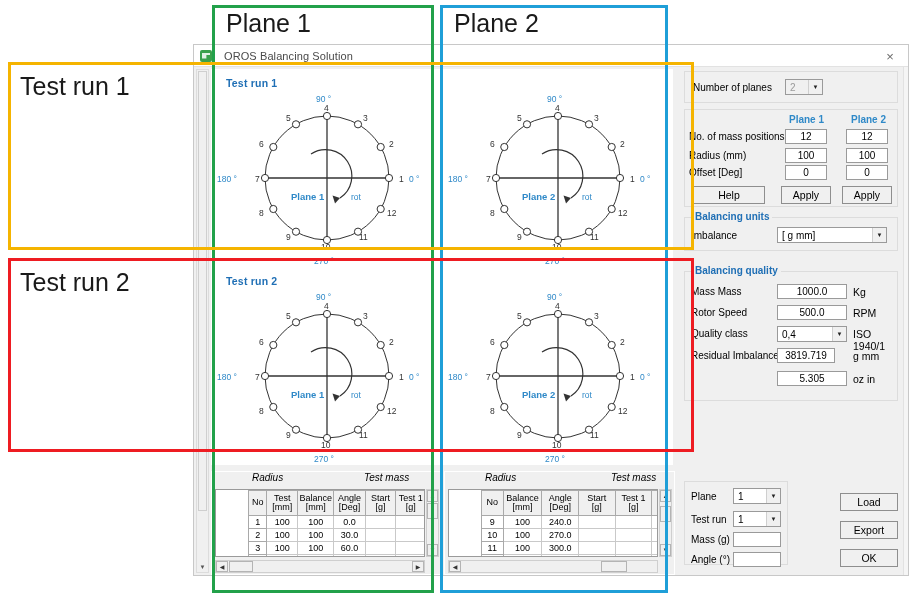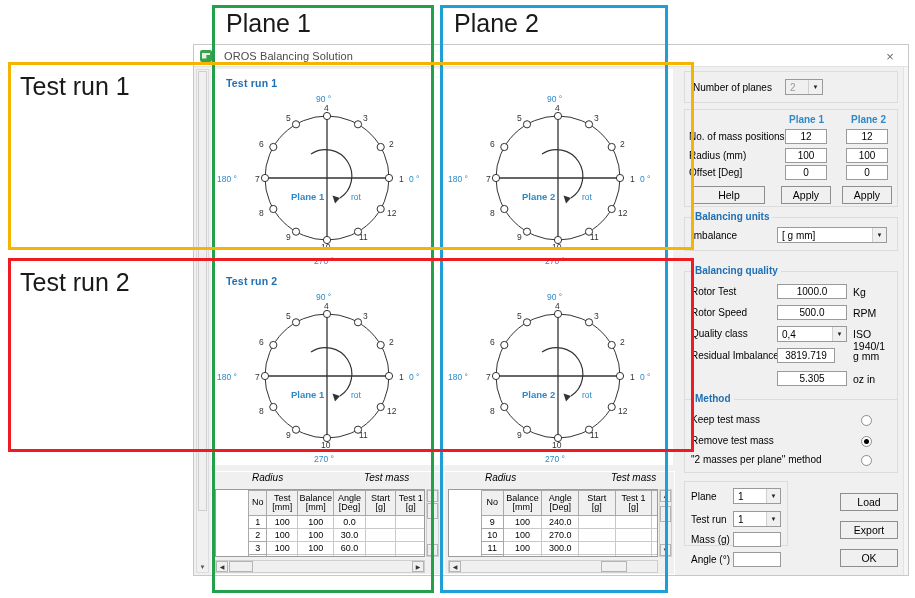--- a/index.html
+++ b/index.html
@@ -614,21 +614,21 @@
           <div class="lbl" style="left:6px; top:12px;">Imbalance</div>
           <div class="combo" style="left:92px; top:9px; width:110px;">
             <div class="val">[ g mm]</div>
             <div class="arrow">▼</div>
           </div>
         </div>
 
         <div class="gbox" style="top:190px; height:130px;margin-top:12px;">
           <div class="legend">Balancing quality</div>
 
-          <div class="lbl" style="left:6px; top:14px;">Rotor Test</div>
+          <div class="lbl" style="left:6px; top:14px;">Mass Mass</div>
           <div class="fld" style="left:92px; top:12px; width:70px;">1000.0</div>
           <div class="unit" style="left:168px; top:14px;">Kg</div>
 
           <div class="lbl" style="left:6px; top:35px;">Rotor Speed</div>
           <div class="fld" style="left:92px; top:33px; width:70px;">500.0</div>
           <div class="unit" style="left:168px; top:35px;">RPM</div>
 
           <div class="lbl" style="left:6px; top:56px;">Quality class</div>
           <div class="combo" style="left:92px; top:54px; width:70px;">
             <div class="val">0,4</div>
@@ -637,31 +637,22 @@
           <div class="unit" style="left:168px; top:56px;">ISO 1940/1</div>
 
           <div class="lbl" style="left:6px; top:78px;">Residual Imbalance</div>
           <div class="fld" style="left:92px; top:76px; width:58px;">3819.719</div>
           <div class="unit" style="left:168px; top:78px;">g mm</div>
 
           <div class="fld" style="left:92px; top:99px; width:70px;">5.305</div>
           <div class="unit" style="left:168px; top:101px;">oz in</div>
         </div>
 
-        <div class="gbox" style="top:330px; height:74px;">
-          <div class="legend">Method</div>
-          <div class="lbl" style="left:6px; top:14px;">Keep test mass</div>
-          <div class="radio" style="left:176px; top:15px;"></div>
-          <div class="lbl" style="left:6px; top:35px;">Remove test mass</div>
-          <div class="radio on" style="left:176px; top:36px;"></div>
-          <div class="lbl" style="left:6px; top:54px;">"2 masses per plane" method</div>
-          <div class="radio" style="left:176px; top:55px;"></div>
-        </div>
-
-        <div class="gbox" style="top:412px; height:65px; width:104px;">
+
+        <div class="gbox" style="top:412px; height:84px; width:104px;">
           <div class="lbl" style="left:6px; top:9px;">Plane</div>
           <div class="combo" style="left:48px; top:6px; width:48px;">
             <div class="val">1</div>
             <div class="arrow">▼</div>
           </div>
           <div class="lbl" style="left:6px; top:32px;">Test run</div>
           <div class="combo" style="left:48px; top:29px; width:48px;">
             <div class="val">1</div>
             <div class="arrow">▼</div>
           </div>

